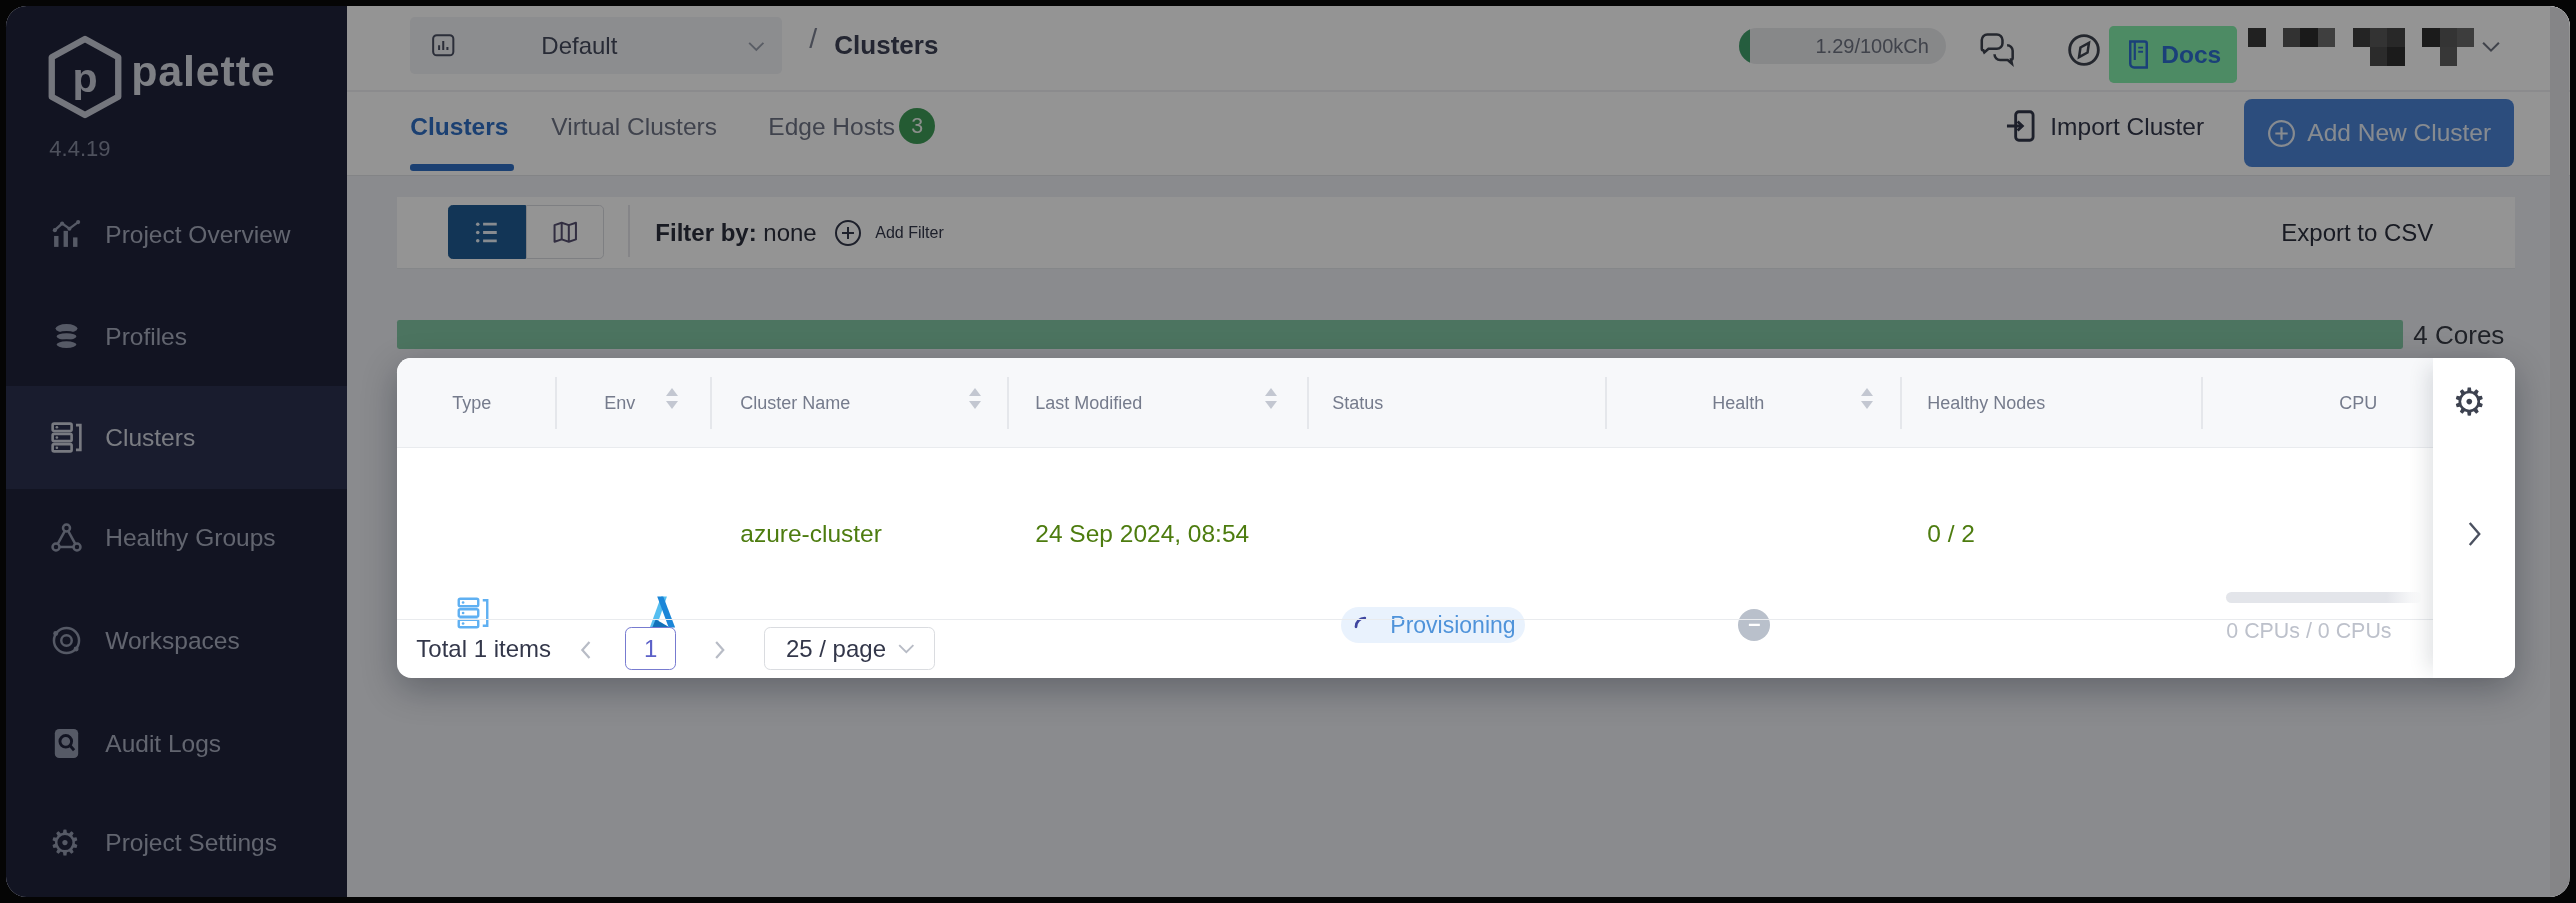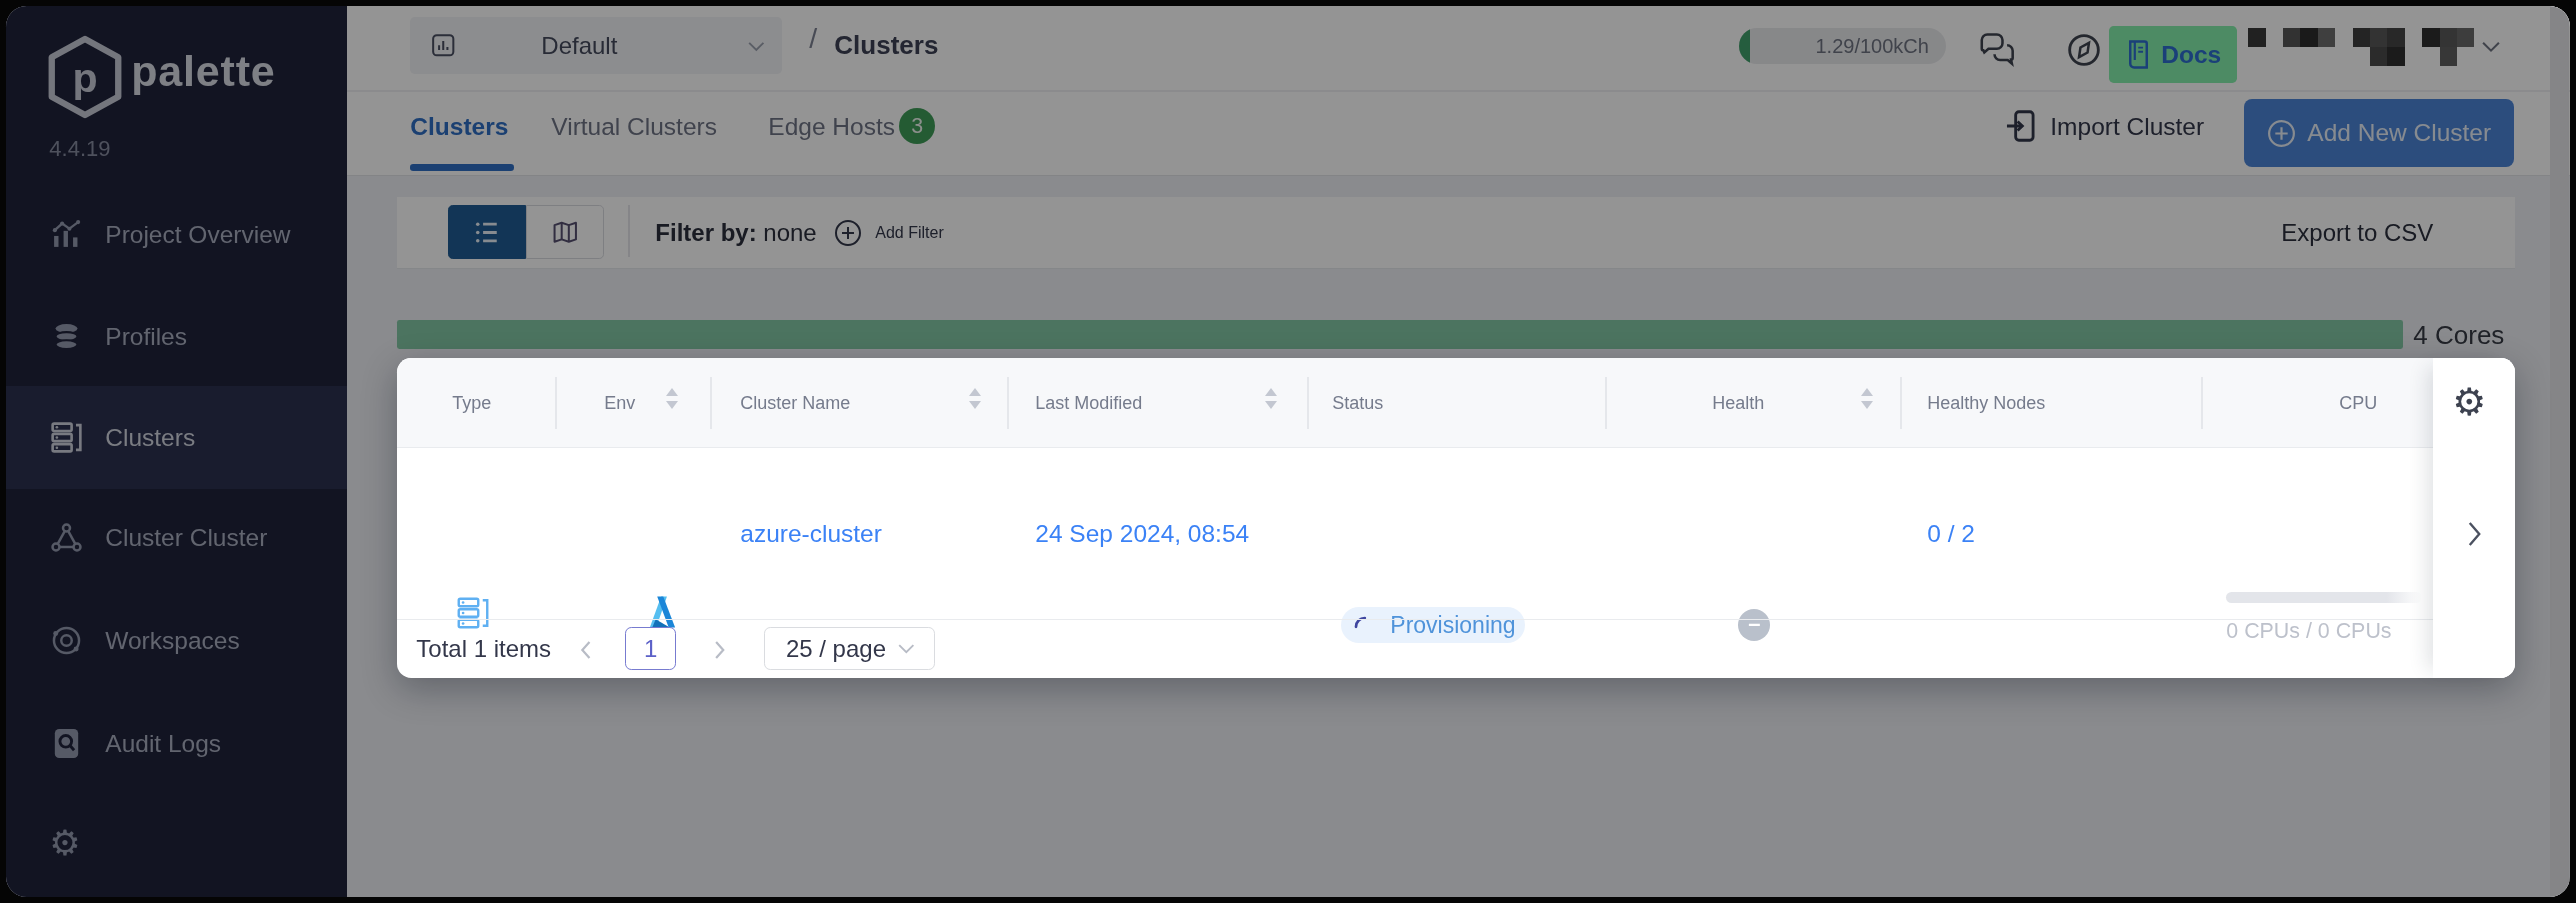--- a/index.html
+++ b/index.html
@@ -89,21 +89,21 @@
          border-radius:14.2px 14.2px 0 0;border-bottom:1.6px solid #e9ebee;box-sizing:border-box}
   .colsep{position:absolute;top:19px;width:1.6px;height:52px;background:#e5e7eb}
   .hlabel{position:absolute;top:0;height:90px;line-height:90px;font-size:18px;
           color:#757b8c;white-space:nowrap}
   .sort{position:absolute;top:30px;width:11px;height:30px}
   .sort .up{width:0;height:0;border-left:6.3px solid transparent;border-right:6.3px solid transparent;
             border-bottom:8.7px solid #c3c7d1;margin-bottom:4.7px}
   .sort .dn{width:0;height:0;border-left:6.3px solid transparent;border-right:6.3px solid transparent;
             border-top:8.7px solid #c3c7d1}
   .cell{position:absolute;top:90px;height:171px;line-height:171px;font-size:24.5px;
-        color:#3b82f6;white-space:nowrap}
+        color:#4d7c0f;white-space:nowrap}
   .status-pill{position:absolute;left:944px;top:249px;width:184px;height:36px;border-radius:18px;
                background:#e9f2fd}
   .status-text{position:absolute;left:49px;top:0;height:36px;line-height:36px;font-size:23px;
                color:#4f93da;white-space:nowrap}
   .spinner{position:absolute;left:11px;top:6.3px;width:24px;height:24px}
   .health-dot{position:absolute;left:1341px;top:251px;width:32px;height:32px;border-radius:50%;
               background:#b9c0cb;color:#fff;font-size:22px;font-weight:700;text-align:center;
               line-height:30px}
   .cpu-track{position:absolute;left:1829px;top:234px;width:196px;height:11px;border-radius:5.5px;
              background:linear-gradient(to right,#e3e5ea 82%,rgba(227,229,234,0))}
@@ -181,21 +181,21 @@
 
     <div class="side-item" style="top:484px">
       <svg class="side-icon" viewBox="0 0 24 24">
         <circle cx="12" cy="5.5" r="2.4" fill="none" stroke="currentColor" stroke-width="1.7"></circle>
         <circle cx="4.8" cy="18.5" r="2.4" fill="none" stroke="currentColor" stroke-width="1.7"></circle>
         <circle cx="19.2" cy="18.5" r="2.4" fill="none" stroke="currentColor" stroke-width="1.7"></circle>
         <line x1="10.8" y1="7.6" x2="6" y2="16.4" stroke="currentColor" stroke-width="1.7"></line>
         <line x1="13.2" y1="7.6" x2="18" y2="16.4" stroke="currentColor" stroke-width="1.7"></line>
         <line x1="7.2" y1="18.5" x2="16.8" y2="18.5" stroke="currentColor" stroke-width="1.7"></line>
       </svg>
-      <div class="side-label">Cluster Cluster</div>
+      <div class="side-label">Healthy Groups</div>
     </div>
 
     <div class="side-item" style="top:587px">
       <svg class="side-icon" viewBox="0 0 24 24">
         <circle cx="12" cy="12" r="8.6" fill="none" stroke="currentColor" stroke-width="1.7"></circle>
         <circle cx="12" cy="12" r="3.6" fill="none" stroke="currentColor" stroke-width="1.7"></circle>
         <circle cx="4.6" cy="7.2" r="1.7" fill="currentColor"></circle>
         <circle cx="18.6" cy="17.8" r="1.7" fill="currentColor"></circle>
       </svg>
       <div class="side-label">Workspaces</div>
@@ -205,20 +205,21 @@
       <svg class="side-icon" viewBox="0 0 24 24">
         <rect x="4" y="2" width="16" height="20" rx="3" fill="currentColor"></rect>
         <circle cx="11.5" cy="10.5" r="4" fill="none" stroke="#20243c" stroke-width="2"></circle>
         <line x1="14.4" y1="13.4" x2="17.2" y2="16.6" stroke="#20243c" stroke-width="2"></line>
       </svg>
       <div class="side-label">Audit Logs</div>
     </div>
 
     <div class="side-item" style="top:789px">
       <div class="side-icon glyph">⚙</div>
+      <div class="side-label">Project Settings</div>
     </div>
   </div>
 
   <div class="topwhite"></div>
   <div class="topbar-sep"></div>
 
   <div class="proj-select">
     <svg class="abs" style="left:19px;top:14.2px" width="28.5" height="28.5" viewBox="0 0 24 24">
       <rect x="3.5" y="3.5" width="17" height="17" rx="3" fill="none" stroke="#4a5063" stroke-width="1.7"></rect>
       <line x1="8.5" y1="16" x2="8.5" y2="12" stroke="#4a5063" stroke-width="1.7"></line>

